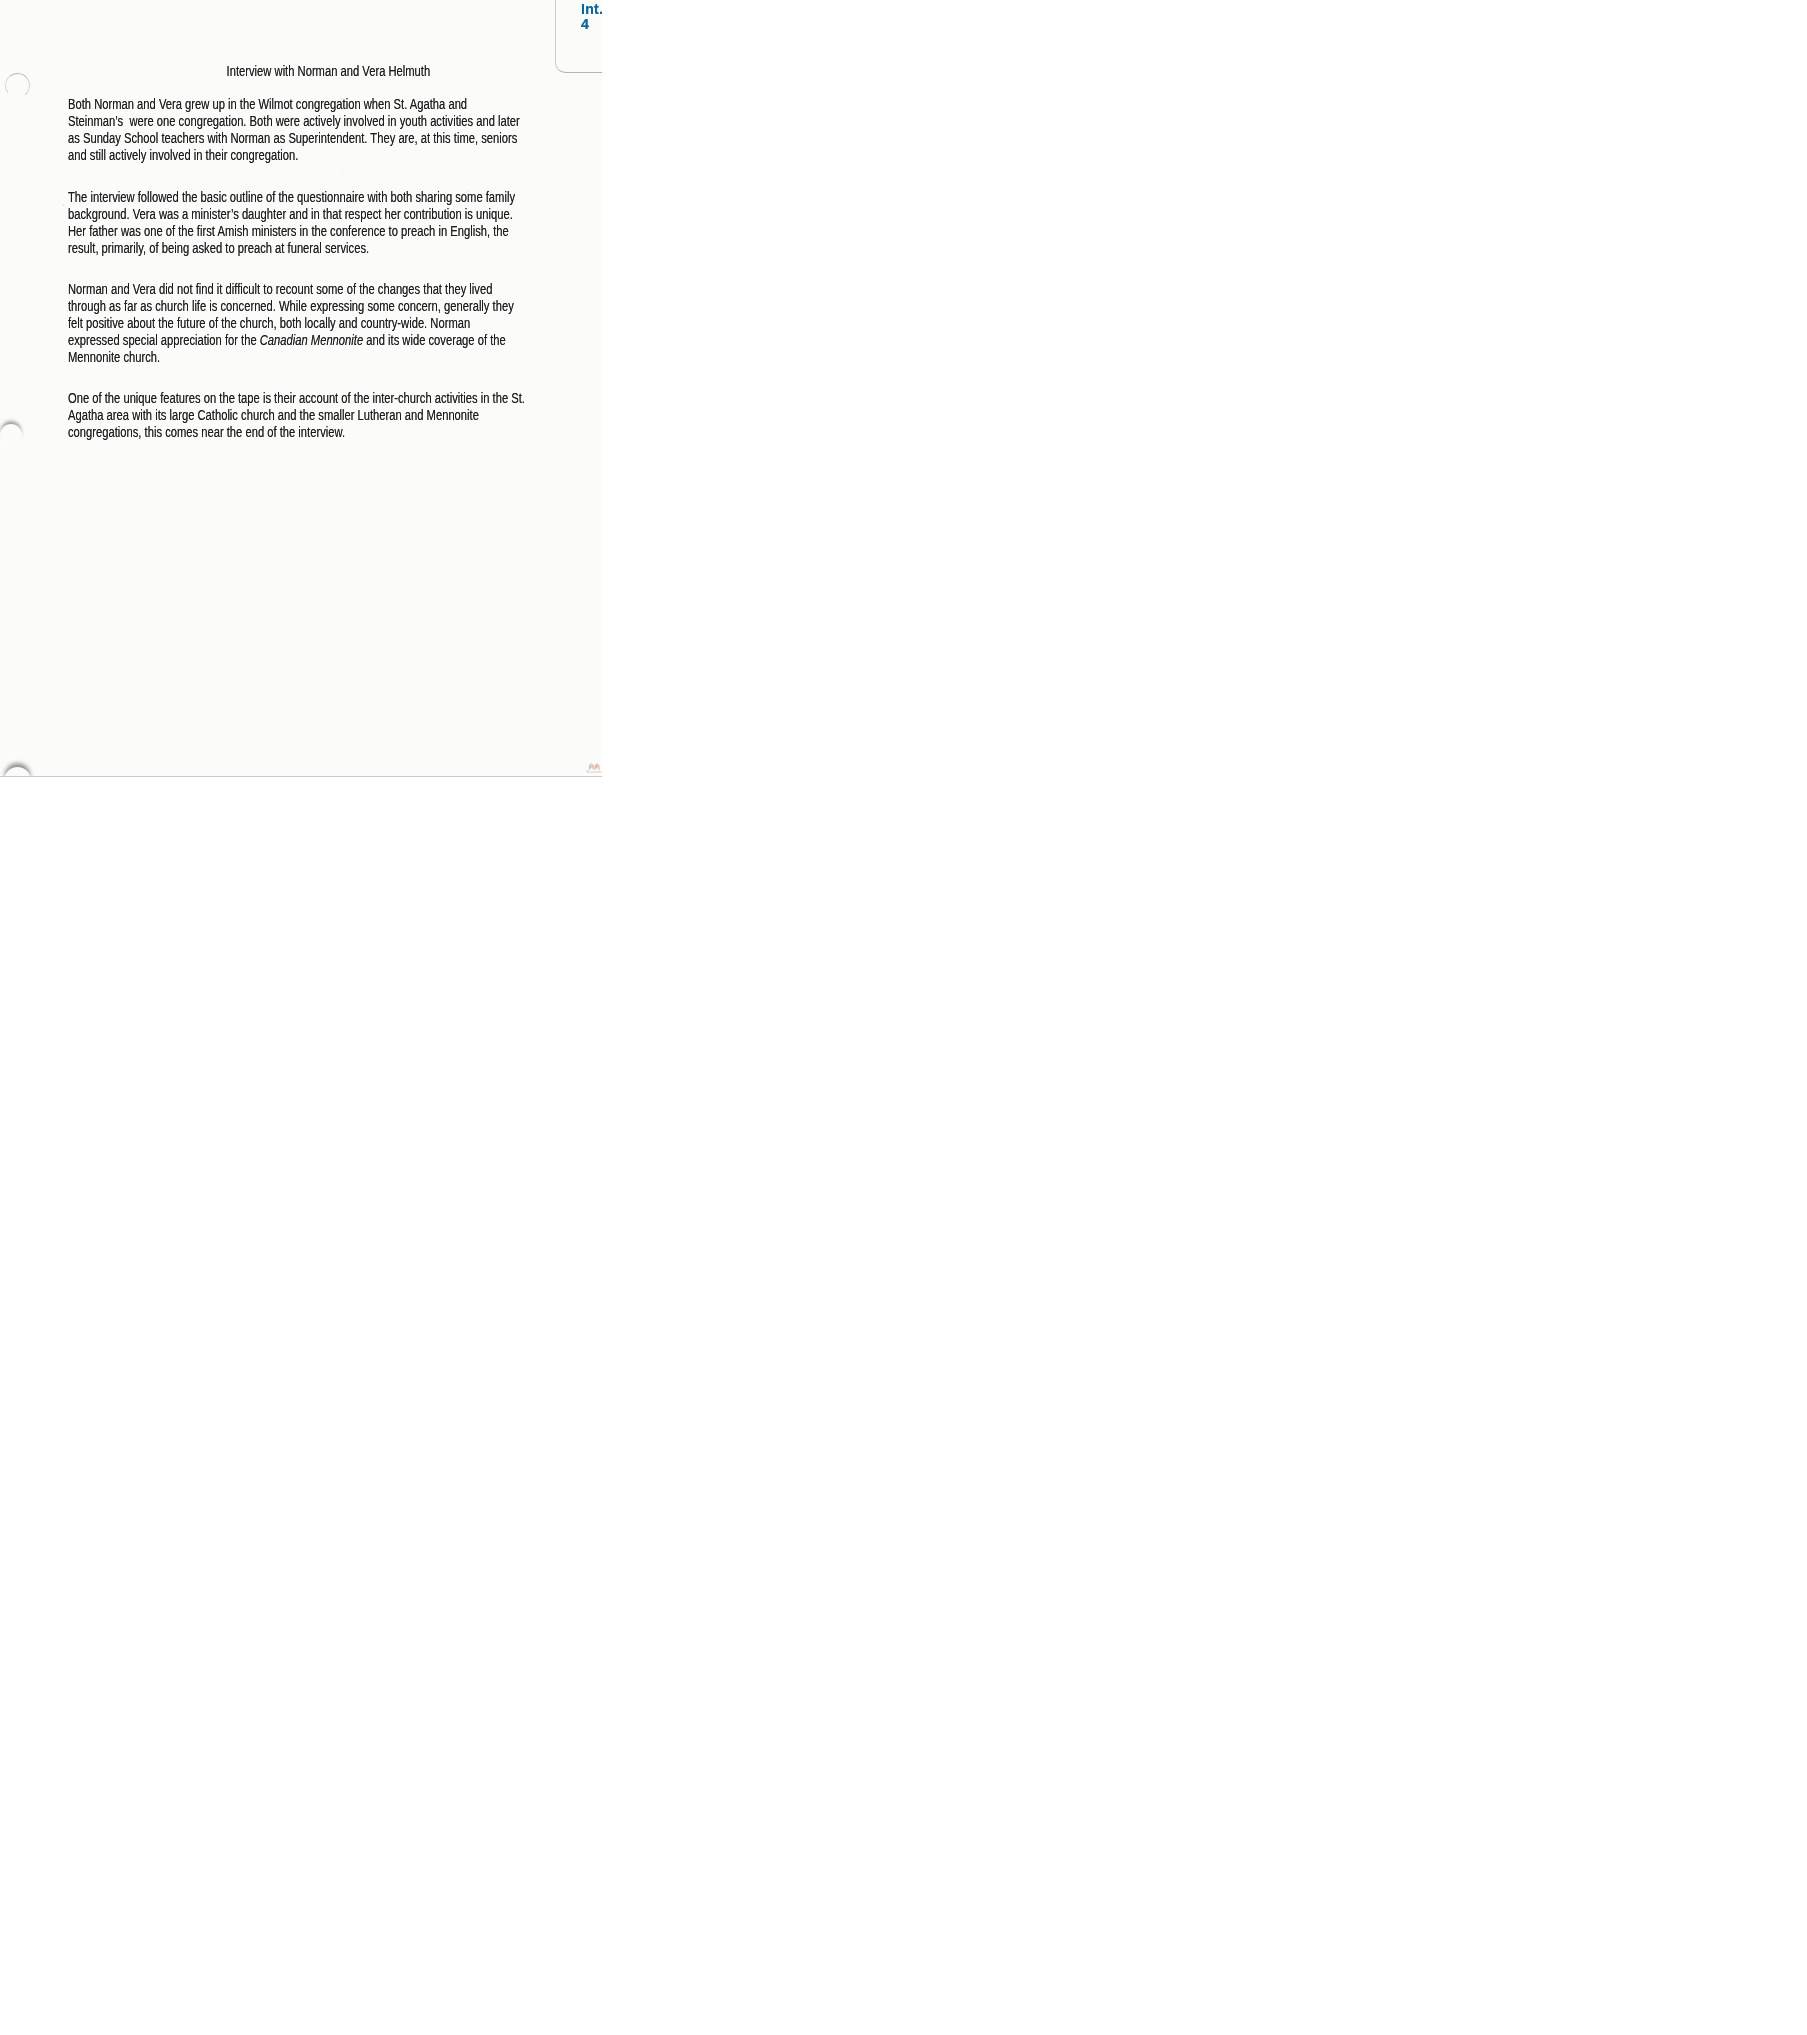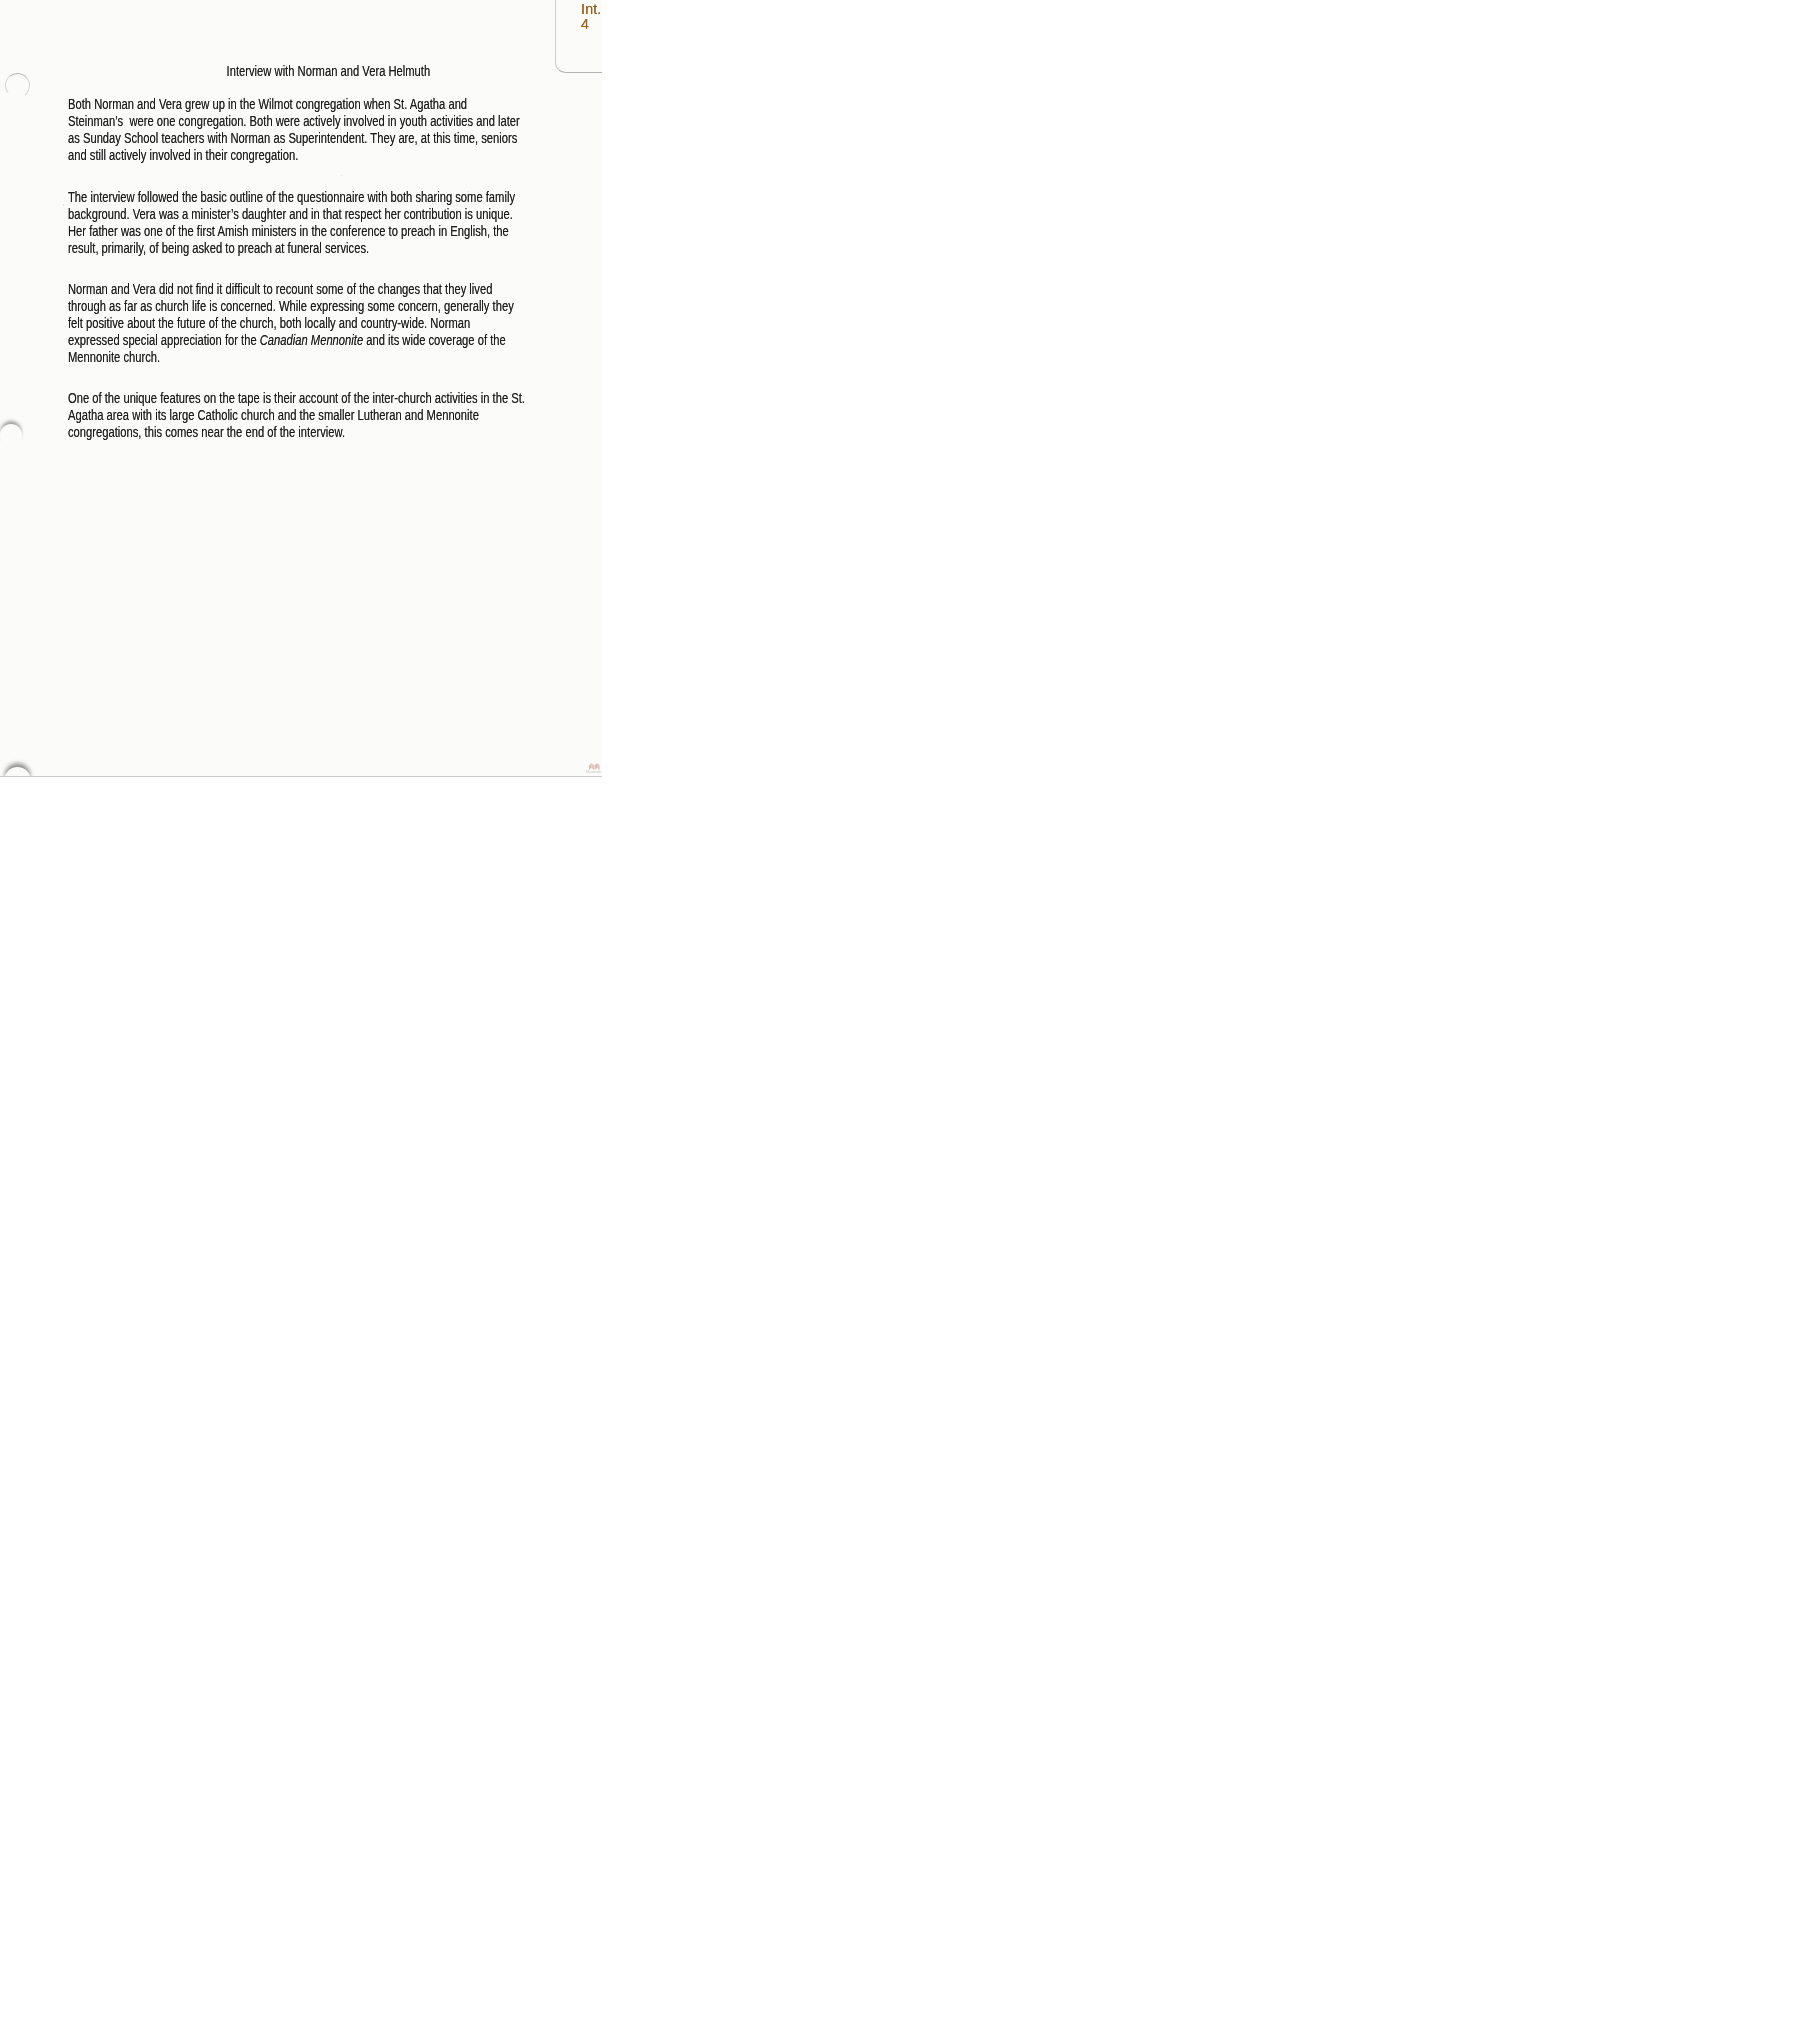--- a/index.html
+++ b/index.html
@@ -29,24 +29,24 @@
     border-bottom-left-radius: 10.6px;
     background: #fbfbfa;
   }
 
   
   .corner-note {
     position: absolute;
     left: 581px;
     top: 1.6px;
     font-size: 14.2px;
-    font-weight: 400;
+    font-weight: 700;
     line-height: 15.5px;
     letter-spacing: 0.2px;
-    color: #a16207;
+    color: #0369a1;
     text-shadow: 0 0 0.4px rgba(0,0,0,0.55);
   }
 
   
   .content {
     position: absolute;
     left: 68px;
     top: 63px;
     width: 651px;
     transform: scaleX(0.8);

